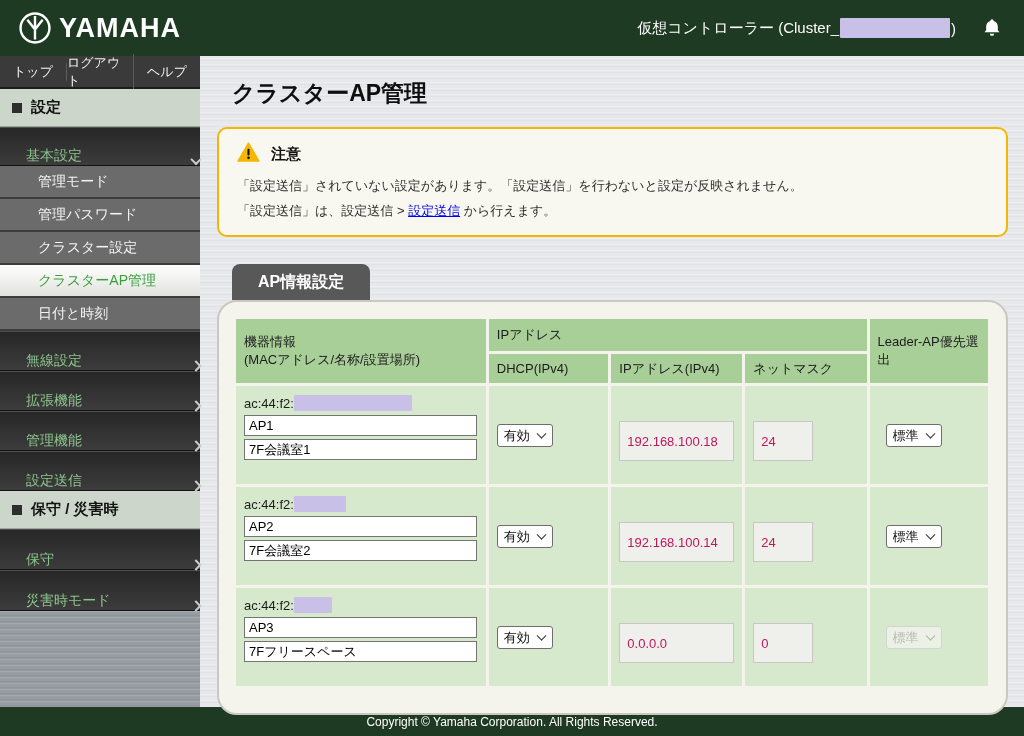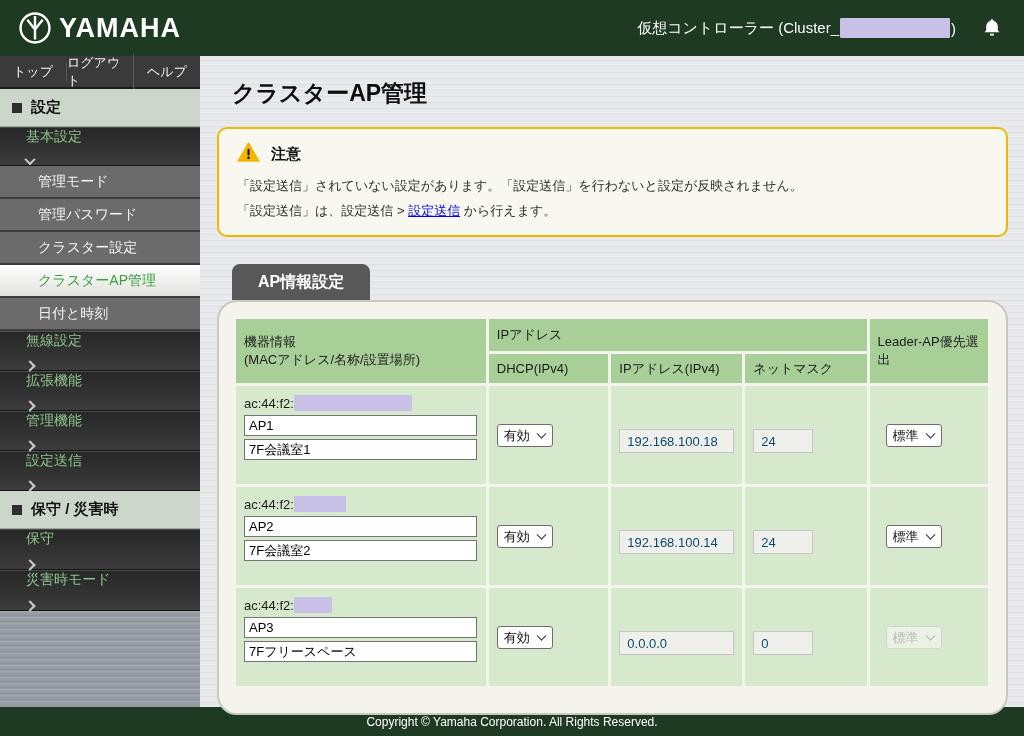--- a/index.html
+++ b/index.html
@@ -27,24 +27,24 @@
   .sidebar { width:200px; flex:0 0 200px; display:flex; flex-direction:column;
     background:#2e2e2e; font-size:14px; }
   .side-tabs { height:33px; display:flex; background:#3a3a3a; border-bottom:2px solid #1d1d1d;align-items:center; }
   .side-tab { flex:1; display:flex; align-items:center; justify-content:center;
     color:#f2f2f2; font-size:13px; cursor:pointer; border-right:1px solid #5c5c5c; }
   .side-tab:last-child { border-right:none; }
   .side-section { height:38px; background:#ccd6ca; color:#141414; font-weight:bold;
     font-size:15px; display:flex; align-items:center; padding-left:12px; gap:9px;
     border-bottom:1px solid #9aa59a; }
   .bullet { width:10px; height:10px; background:#2e2e2e; display:inline-block; }
-  .side-group { height:40px; display:flex; align-items:flex-start; justify-content:space-between;
+  .side-group { height:40px; display:flex; align-items:flex-end; justify-content:space-between;
     padding:0 0 0 26px; color:#8cc48c; font-size:14px; cursor:pointer;
     background:linear-gradient(to bottom,#272727,#3c3c3c);
-    border-top:1px solid #4e4e4e; border-bottom:1px solid #141414;flex-direction:column; }
+    border-top:1px solid #4e4e4e; border-bottom:1px solid #141414; }
   .side-sub { height:33px; display:flex; align-items:center; padding-left:38px;
     background:#6b6b6b; color:#f4f4f4; font-size:14px; cursor:pointer;
     border-bottom:2px solid #3c3c3c; }
   .side-sub.active { background:linear-gradient(to bottom,#ffffff,#e1e1dd); color:#3aa03e; }
   .chev { width:8px; height:8px; border-right:2px solid #cccccc; border-bottom:2px solid #cccccc;
     display:inline-block; }
   .chev.down { transform:rotate(45deg) translate(-1px,-1px); }
   .chev.right { transform:rotate(-45deg); }
   .side-filler { flex:1;
     background:repeating-linear-gradient(to bottom,
@@ -80,21 +80,21 @@
 
   .mac-line { font-size:13px; color:#1c1c1c; display:flex; align-items:center;
     margin:1px 0 4px 0; }
   .redact-mac-lg { width:118px; height:16px; }
   .redact-mac-md { width:52px; height:16px; }
   .redact-mac-sm { width:38px; height:16px; }
   input.txt { width:233px; height:21px; border:1px solid #747474; background:#fff;
     font-size:13px; padding:0 4px; display:block; margin-bottom:3px;
     font-family:"Liberation Sans","DejaVu Sans",sans-serif; }
   input.txt:last-child { margin-bottom:16px; }
-  input.ro { height:24px; border:1px solid #c6c6c6; background:#efefec; color:#0c4a6e;
+  input.ro { height:40px; border:1px solid #c6c6c6; background:#efefec; color:#be185d;
     font-size:13px; padding:0 7px; font-family:"Liberation Sans","DejaVu Sans",sans-serif;margin-top:12px; }
   input.ro.ip { width:115px; } input.ro.mask { width:60px; }
 
   .selwrap { position:relative; display:inline-block; }
   .selwrap::after { content:''; position:absolute; right:8px; top:50%; width:6px; height:6px;
     border-right:1.8px solid #333; border-bottom:1.8px solid #333; pointer-events:none;
     transform:translateY(-68%) rotate(45deg); }
   .selwrap select { -webkit-appearance:none; appearance:none; font-size:13px;
     padding:3px 22px 3px 6px; border:1px solid #6d6d6d; border-radius:3px; background:#fff;
     color:#111; font-family:"Liberation Sans","DejaVu Sans",sans-serif; }

